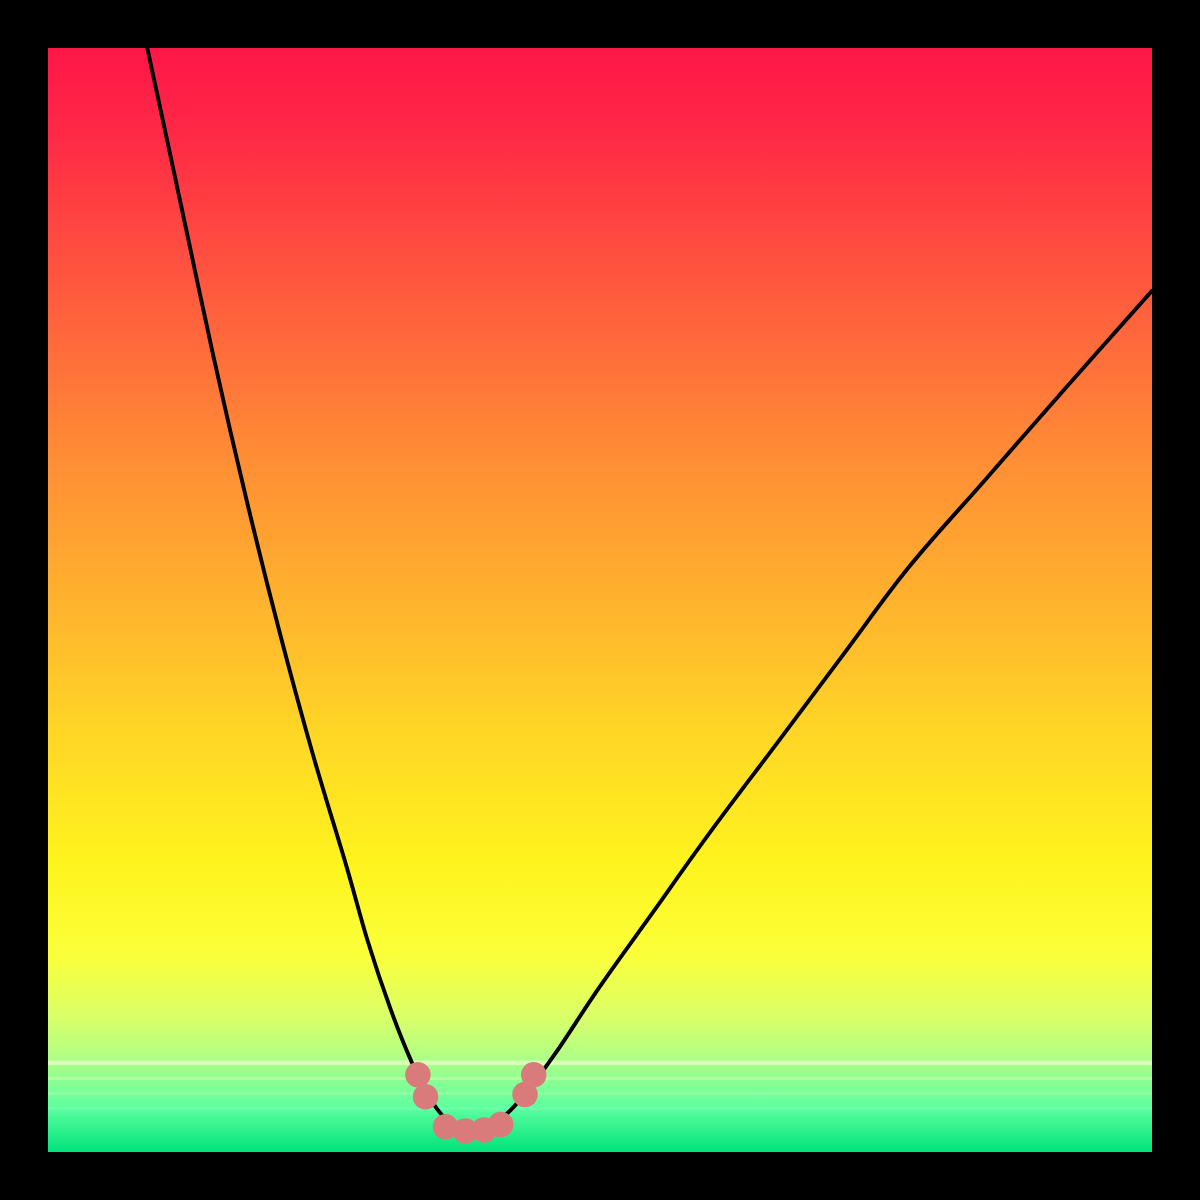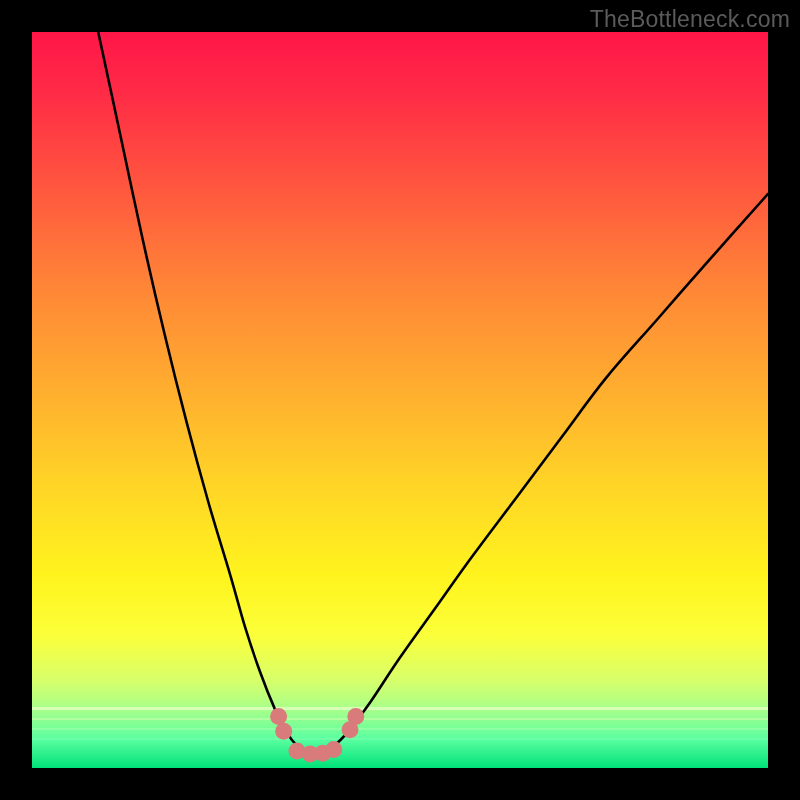--- a/index.html
+++ b/index.html
@@ -83,15 +83,14 @@
           <circle cx="278.2" cy="722.0" r="8.5" fill="#d97b7b"></circle>
           <circle cx="290.7" cy="721.3" r="8.5" fill="#d97b7b"></circle>
           <circle cx="301.8" cy="717.6" r="8.5" fill="#d97b7b"></circle>
           <circle cx="318.0" cy="697.7" r="8.5" fill="#d97b7b"></circle>
           <circle cx="323.8" cy="684.5" r="8.5" fill="#d97b7b"></circle>
         </g>
     </svg>
 
   </div>
 
-  <div class="watermark">TheBottleneck.com</div>
 
 </div>
 
 </body></html>

